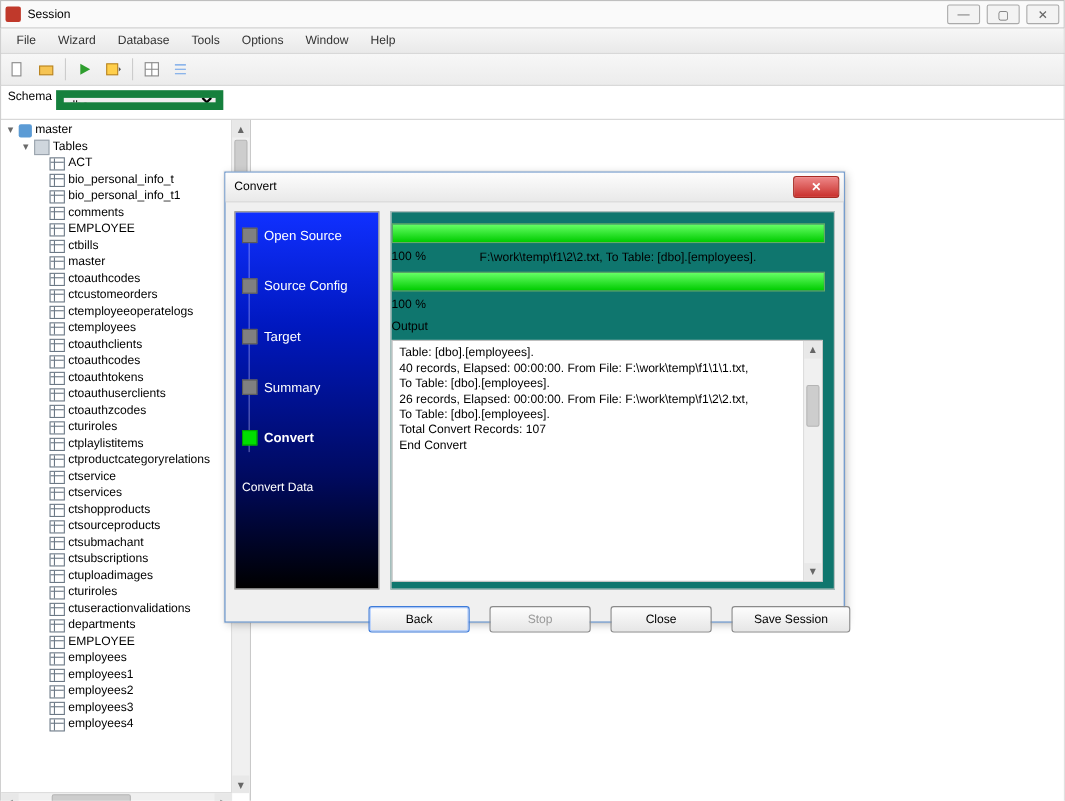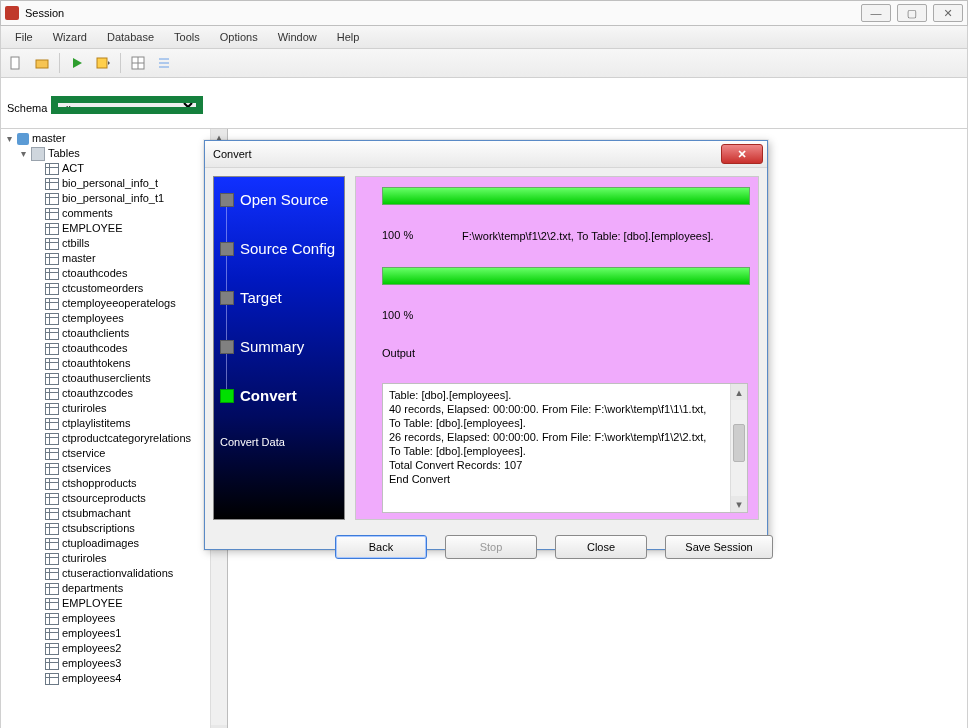--- a/index.html
+++ b/index.html
@@ -8,21 +8,21 @@
   .titlebar .left{display:flex;align-items:center;gap:6px}
   .titlebar .appicon{width:14px;height:14px;background:#c0392b;border-radius:2px;display:inline-block}
   .titlebar .caps{display:flex;gap:6px}
   .cap{width:28px;height:16px;border:1px solid #aaa;border-radius:2px;display:flex;align-items:center;justify-content:center;font-size:11px;color:#666;background:#f3f3f3}
   .menubar{height:22px;background:linear-gradient(#f7f7f7,#e9e9e9);border:1px solid #d0d0d0;border-top:none;display:flex;align-items:center;padding:0 6px;gap:4px}
   .menubar span{padding:2px 8px;color:#333}
   .toolbar{height:28px;background:linear-gradient(#f7f7f7,#ececec);border:1px solid #d0d0d0;border-top:none;display:flex;align-items:center;gap:8px;padding:0 6px}
   .tbtn{width:18px;height:18px;display:inline-flex;align-items:center;justify-content:center}
   .tbtn svg{width:16px;height:16px}
   .tsep{width:1px;height:20px;background:#ccc}
-  .schema-row{height:22px;border:1px solid #d0d0d0;border-top:none;display:flex;align-items:flex-end;padding:14px 6px;gap:4px}
+  .schema-row{height:22px;border:1px solid #d0d0d0;border-top:none;display:flex;align-items:flex-start;padding:4px 6px;gap:4px}
   .schema-row select{font:inherit;width:152px;height:18px;border:7px solid #15803d}
   
   .workspace{display:flex;height:628px;border:1px solid #d0d0d0;border-top:none}
   .treepanel{width:226px;border-right:1px solid #bcbcbc;position:relative;overflow:hidden;background:#fff}
   .tree{position:absolute;top:0;left:0;right:16px;bottom:16px;overflow:hidden;padding:2px 0 0 4px;line-height:15px}
   .tree ul{list-style:none;margin:0;padding-left:14px}
   .tree>ul{padding-left:0}
   .tree li{white-space:nowrap;display:block}
   .node{display:flex;align-items:center;gap:3px;height:15px}
   .tw{display:inline-block;width:9px;text-align:center;color:#6a6a6a;font-size:10px}
@@ -32,33 +32,33 @@
   .ico-table::before{content:"";position:absolute;left:0;right:0;top:3px;height:1px;background:#6b7885}
   .ico-table::after{content:"";position:absolute;top:0;bottom:0;left:3px;width:1px;background:#6b7885}
   .vscroll{position:absolute;top:0;right:0;bottom:16px;width:16px;background:#f0f0f0;border-left:1px solid #ddd}
   .vscroll .up,.vscroll .dn{height:16px;display:flex;align-items:center;justify-content:center;color:#666;background:#e8e8e8}
   .vscroll .thumb{position:absolute;left:2px;right:2px;top:18px;height:60px;background:#cdcdcd;border:1px solid #b5b5b5;border-radius:2px}
   .hscroll{position:absolute;left:0;right:16px;bottom:0;height:16px;background:#f0f0f0;border-top:1px solid #ddd;display:flex;align-items:center}
   .hscroll .lt,.hscroll .rt{width:16px;height:16px;display:flex;align-items:center;justify-content:center;background:#e8e8e8;color:#666}
   .hscroll .thumb{height:12px;width:70px;margin-left:30px;background:#cdcdcd;border:1px solid #b5b5b5;border-radius:2px}
   .rightpane{flex:1;background:#fff}
   
-  .dialog{position:absolute;left:204px;top:140px;width:562px;height:408px;border:1px solid #5a8ac6;background:#f0f0f0;box-shadow:0 0 0 1px rgba(0,0,0,.05),2px 2px 8px rgba(0,0,0,.25)}
+  .dialog{position:absolute;left:204px;top:156px;width:562px;height:408px;border:1px solid #5a8ac6;background:#f0f0f0;box-shadow:0 0 0 1px rgba(0,0,0,.05),2px 2px 8px rgba(0,0,0,.25)}
   .dlg-title{height:26px;background:linear-gradient(#fdfdfd,#e9e9e9);border-bottom:1px solid #d6d6d6;display:flex;align-items:center;justify-content:space-between;padding:0 4px 0 8px}
   .close-btn{width:40px;height:18px;background:linear-gradient(#e88,#c9302c);border:1px solid #a72922;border-radius:3px;display:flex;align-items:center;justify-content:center;color:#fff;font-weight:bold;font-size:11px}
   .dlg-body{display:flex;height:calc(100% - 26px - 38px);padding:8px;gap:10px}
   .steps{width:120px;background:linear-gradient(#1030ff 0%,#0018c0 30%,#000a60 70%,#000 100%);border:1px solid #8a8a8a;padding:14px 4px 4px 6px;color:#fff;position:relative}
   .step{display:flex;align-items:center;gap:6px;margin-bottom:32px;position:relative}
   .step .box{width:12px;height:12px;background:#808080;border:1px solid #5a5a5a}
   .step.active .box{background:#00e000;border-color:#00a000}
   .step.active{font-weight:bold}
-  .steps .label{font-size:15px}
+  .steps .label{font-size:12px}
   .steps .vline{position:absolute;left:12px;top:28px;width:1px;height:190px;background:#c6c6ff;opacity:.5}
   .steps .sub{margin-top:18px;font-size:11px}
-  .content{flex:1;border:1px solid #c9c9c9;background:#f0abfc;padding:10px 10px 6px 26px;display:flex;flex-direction:column;gap:24px}
+  .content{flex:1;border:1px solid #c9c9c9;background:#0f766e;padding:10px 10px 6px 0;display:flex;flex-direction:column;gap:6px}
   .progress{height:16px;border:1px solid #6a6;background:linear-gradient(#6f6,#0c0);width:100%}
   .status-row{display:flex;gap:20px}
   .status-left{width:60px}
   .status-right{flex:1;line-height:14px}
   .output-label{margin-top:2px}
   .output{flex:1;border:1px solid #bfbfbf;background:#fff;padding:4px 6px;line-height:14px;position:relative;overflow:hidden}
   .output .osb{position:absolute;top:0;right:0;bottom:0;width:16px;background:#f0f0f0;border-left:1px solid #ddd}
   .output .osb .up,.output .osb .dn{height:16px;display:flex;align-items:center;justify-content:center;color:#666;background:#e8e8e8}
   .output .osb .dn{position:absolute;bottom:0;left:0;right:0}
   .output .osb .thumb{position:absolute;left:2px;right:2px;top:40px;height:36px;background:#cdcdcd;border:1px solid #b5b5b5;border-radius:2px}

